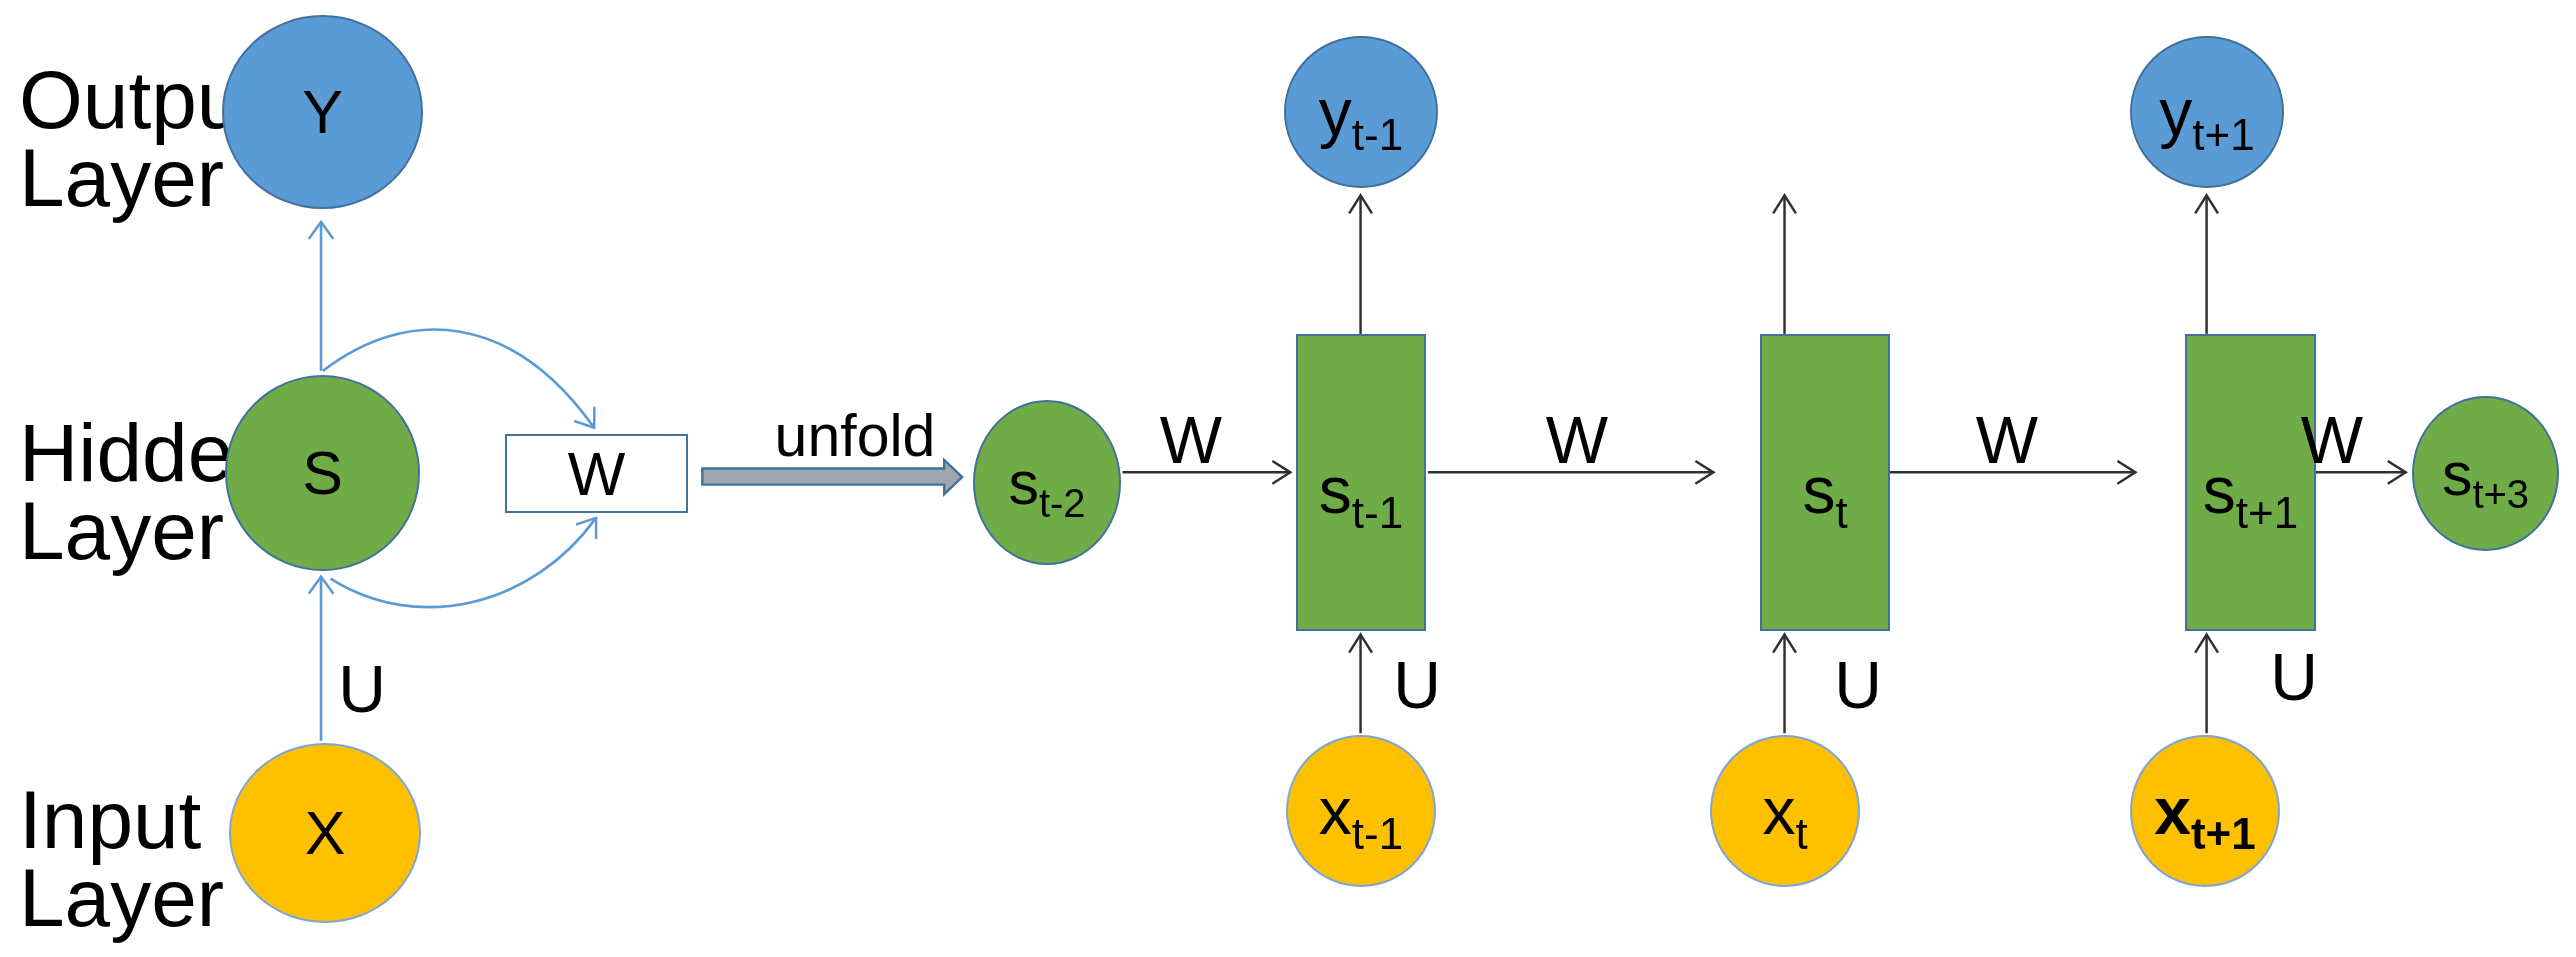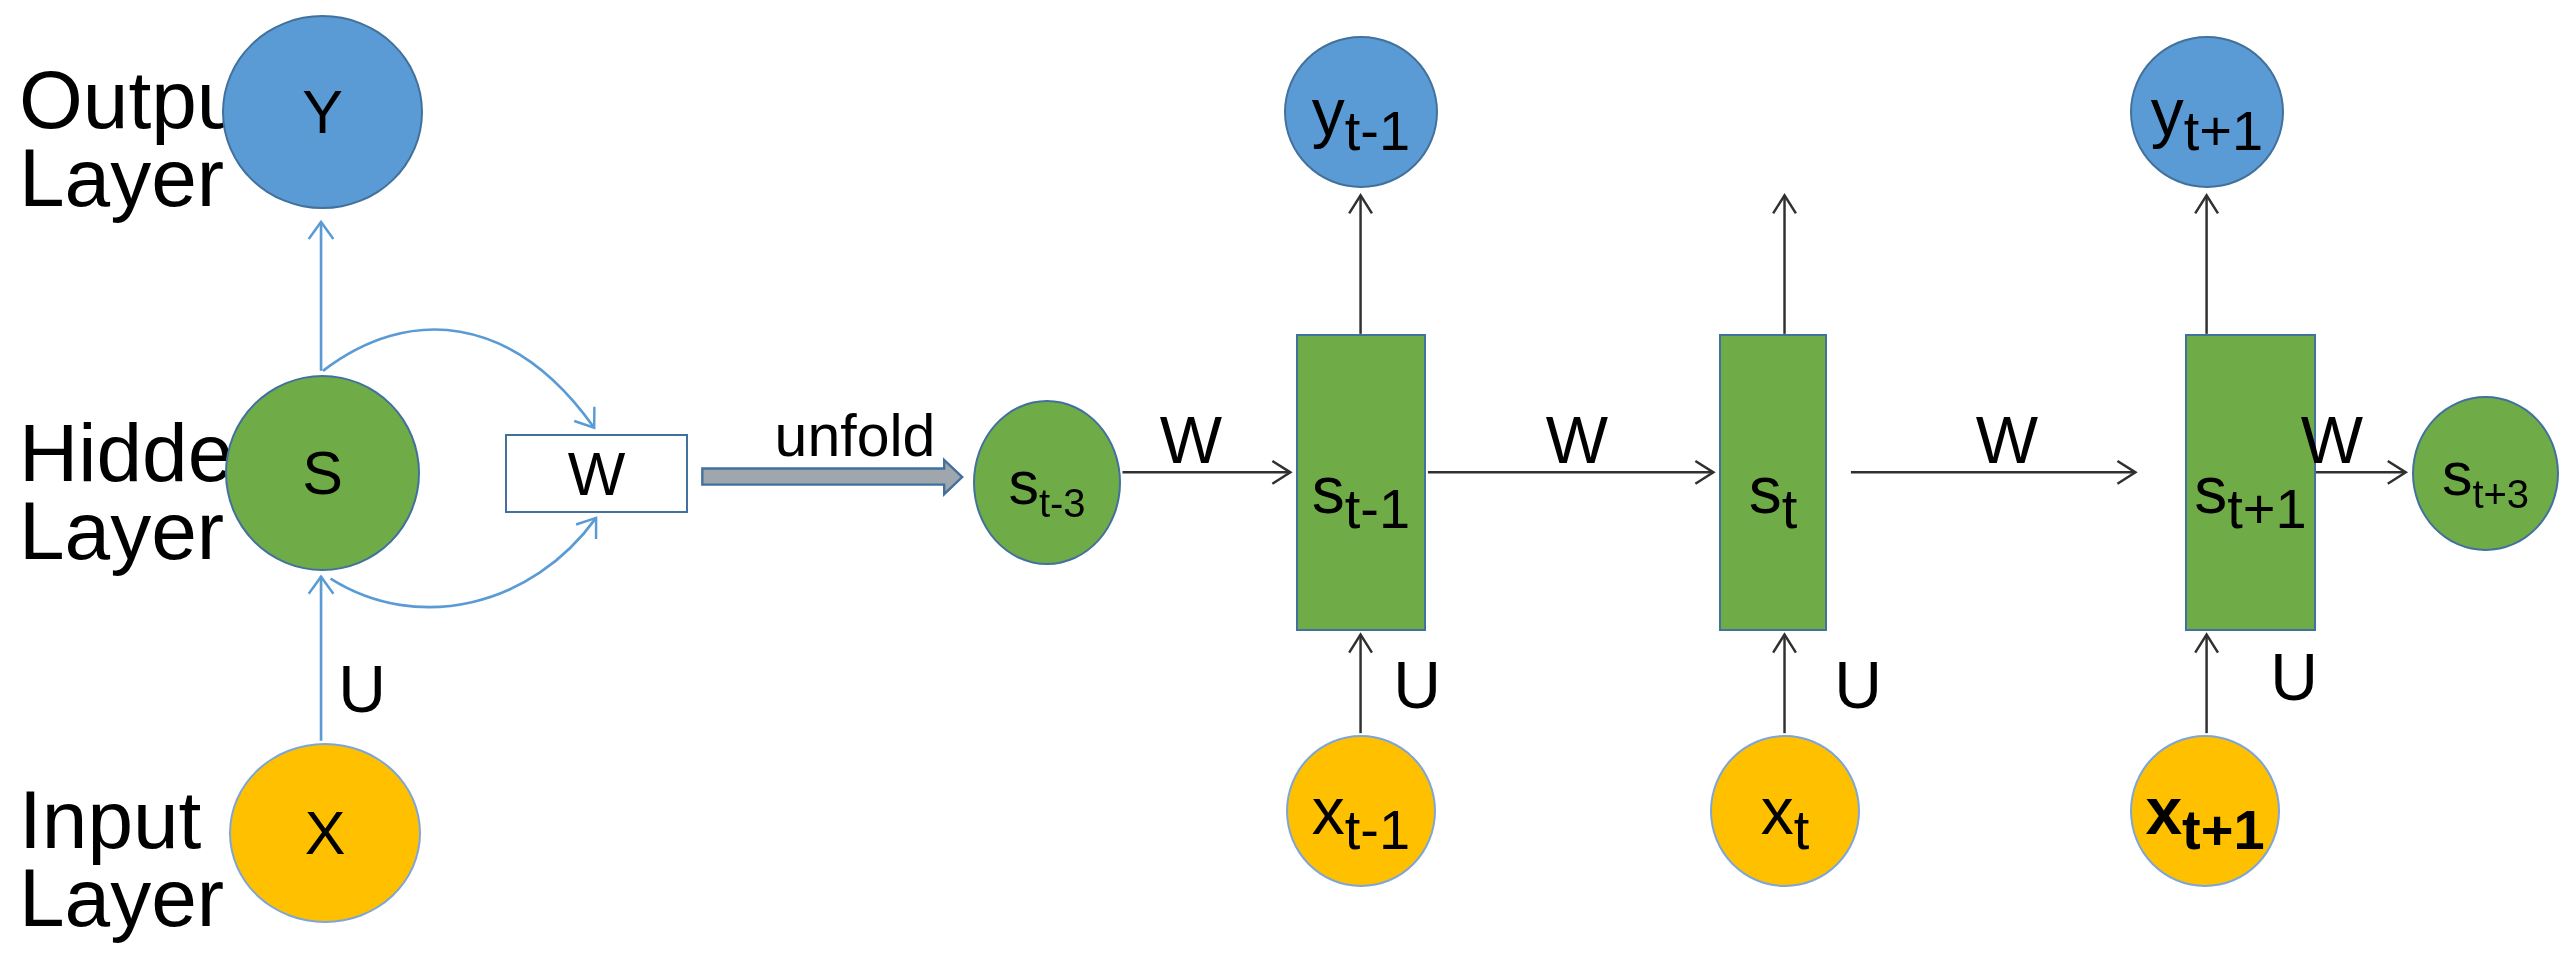--- a/index.html
+++ b/index.html
@@ -20,21 +20,21 @@
   .srect{position:absolute;background:var(--green-fill);border:2.8px solid var(--node-border);
          box-sizing:border-box;display:flex;align-items:center;justify-content:center;}
   .wbox{position:absolute;background:var(--wbox-fill);border:2.8px solid var(--node-border);
         box-sizing:border-box;display:flex;align-items:center;justify-content:center;}
   .layer-label{position:absolute;left:19px;font-size:82px;line-height:78px;white-space:nowrap;}
   .free-label{position:absolute;transform:translate(-50%,-50%);font-size:66px;white-space:nowrap;}
   .unfold-label{font-size:59px;}
   .node-letter{font-size:61px;}
   .node-label{white-space:nowrap;}
   .node-label .main{font-size:66px;}
-  .node-label .sub{font-size:56px;display:inline-block;transform:translateY(15px);}
+  .node-label .sub{font-size:44px;display:inline-block;transform:translateY(15px);}
   .small-node .main{font-size:61px;}
   .small-node .sub{font-size:40px;transform:translateY(13.3px);}
   .state-label{position:relative;top:7.6px;}
 </style>
 </head>
 <body>
 
 <div class="stage">
 
   <svg class="arrow-layer" width="2576" height="957" viewBox="0 0 2715 1009">
@@ -91,30 +91,30 @@
     <span class="node-letter">X</span>
   </div>
   <div class="wbox" style="left:505px;top:434px;width:183px;height:79px;">
     <span class="node-letter">W</span>
   </div>
   <div class="free-label" style="left:362px;top:689px;">U</div>
 
   <div class="free-label unfold-label" style="left:855px;top:436px;">unfold</div>
 
   <div class="circle green" style="left:973px;top:400px;width:148px;height:165px;">
-    <span class="node-label small-node"><span class="main">s</span><span class="sub">t-3</span></span>
+    <span class="node-label small-node"><span class="main">s</span><span class="sub">t-2</span></span>
   </div>
   <div class="circle green" style="left:2412px;top:396px;width:147px;height:155px;">
     <span class="node-label small-node"><span class="main">s</span><span class="sub">t+3</span></span>
   </div>
 
   <div class="srect" style="left:1296px;top:334px;width:130px;height:297px;">
     <span class="node-label state-label"><span class="main">s</span><span class="sub">t-1</span></span>
   </div>
-  <div class="srect" style="left:1719px;top:334px;width:108px;height:297px;">
+  <div class="srect" style="left:1760px;top:334px;width:130px;height:297px;">
     <span class="node-label state-label"><span class="main">s</span><span class="sub">t</span></span>
   </div>
   <div class="srect" style="left:2141px;top:334px;width:131px;height:297px;margin-left:44px;">
     <span class="node-label state-label"><span class="main">s</span><span class="sub">t+1</span></span>
   </div>
 
   <div class="circle blue" style="left:1284px;top:36px;width:154px;height:152px;">
     <span class="node-label"><span class="main">y</span><span class="sub">t-1</span></span>
   </div>
   <div class="circle blue" style="left:2130px;top:36px;width:154px;height:152px;">

